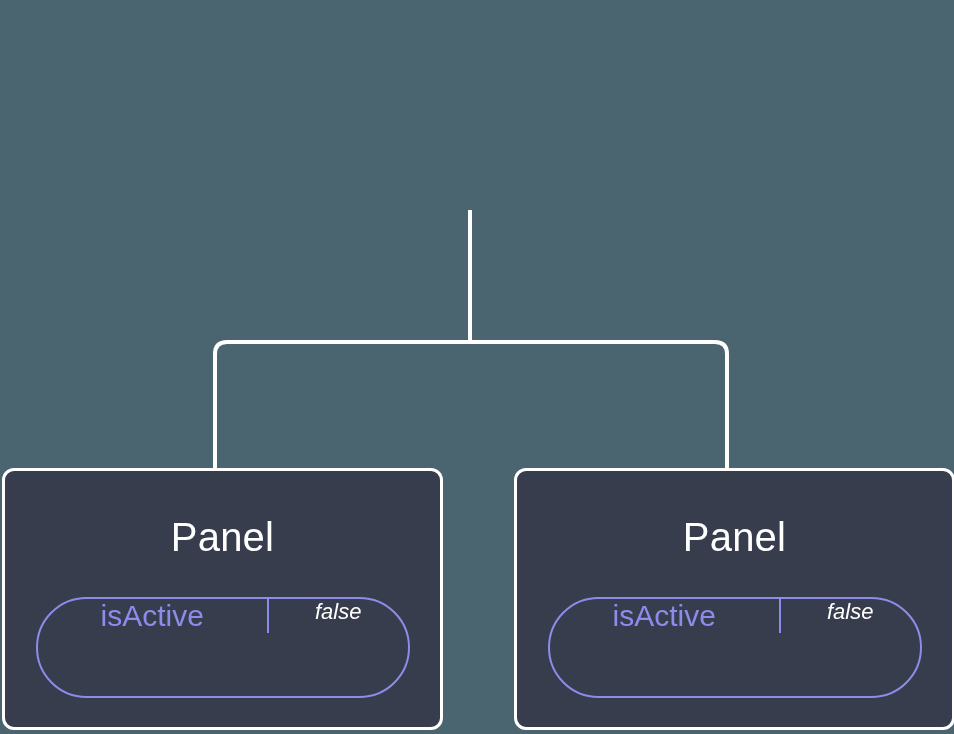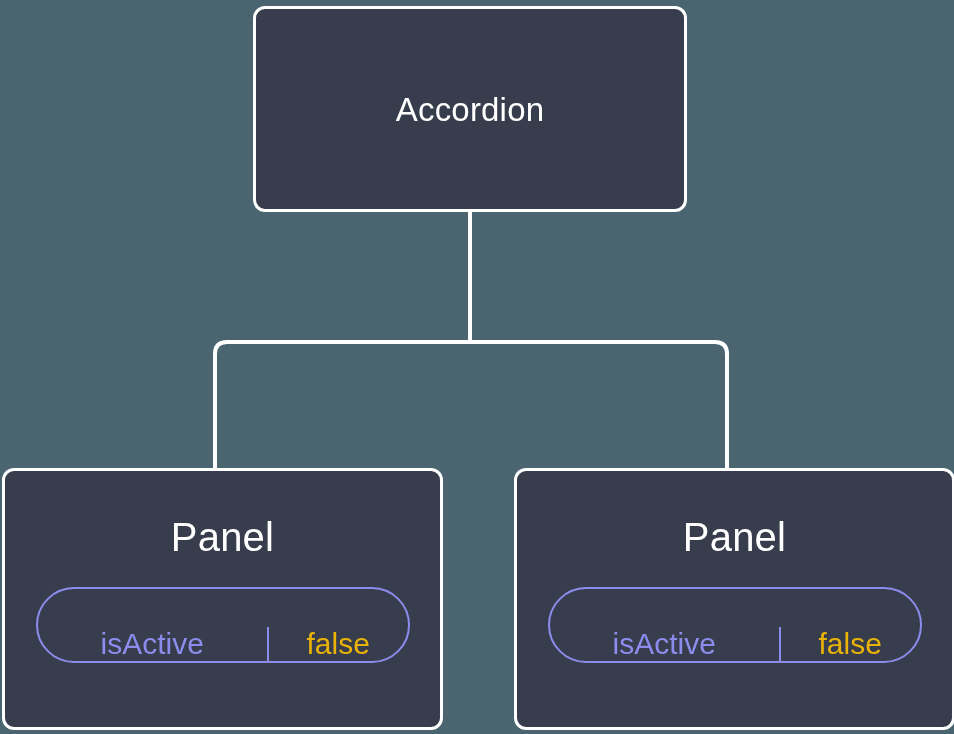--- a/index.html
+++ b/index.html
@@ -72,65 +72,63 @@
     line-height: 1;
     white-space: nowrap;
   }
   .node-child-left .node-title,
   .node-child-right .node-title {
     font-size: 40px;
   }
 
   
   .prop-pill {
-    margin-top: 30px;
+    margin-top: 40px;
     box-sizing: border-box;
-    height: 76px;
+    height: 101px;
     width: 374px;
     border: 2px solid #8b8cec;
     border-radius: 51px;
     display: flex;
-    align-items: flex-end;
+    align-items: flex-start;
     background: transparent;
     overflow: hidden;
   }
   .prop-key {
     flex: 0 0 62%;
     display: flex;
     align-items: center;
     justify-content: center;
     color: #8b8cec;
     font-size: 30px;
     border-right: 2px solid #8b8cec;
     white-space: nowrap;
   }
   .prop-val {
     flex: 1 1 auto;
     display: flex;
     align-items: center;
     justify-content: center;
-    color: #eab308;
-    font-size: 30px;
+    color: #ffffff;
+    font-size: 22px;
     white-space: nowrap;
+    font-style: italic;
   }
 </style>
 </head>
 <body>
 
 <div id="canvas">
 
   <svg id="edges" viewBox="0 0 954 734" width="954" height="734" xmlns="http://www.w3.org/2000/svg">
     <path d="M 470 210 L 470 342" fill="none" stroke="#ffffff" stroke-width="4" stroke-linecap="butt"></path>
     <path d="M 470 342 L 227 342 Q 215 342 215 354 L 215 470" fill="none" stroke="#ffffff" stroke-width="4" stroke-linecap="butt"></path>
     <path d="M 470 342 L 715 342 Q 727 342 727 354 L 727 470" fill="none" stroke="#ffffff" stroke-width="4" stroke-linecap="butt"></path>
   </svg>
 
-  <div class="node node-root">
-    <span class="node-title">Accordion</span>
-  </div>
 
   <div class="node node-child-left">
     <span class="node-title">Panel</span>
     <div class="prop-pill">
       <span class="prop-key">isActive</span>
       <span class="prop-val">false</span>
     </div>
   </div>
 
   <div class="node node-child-right">

